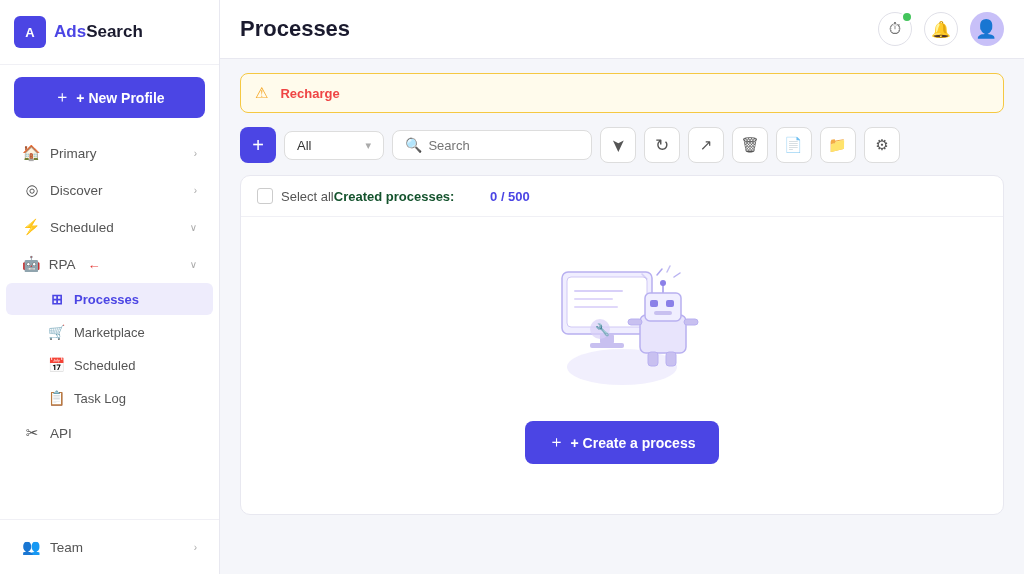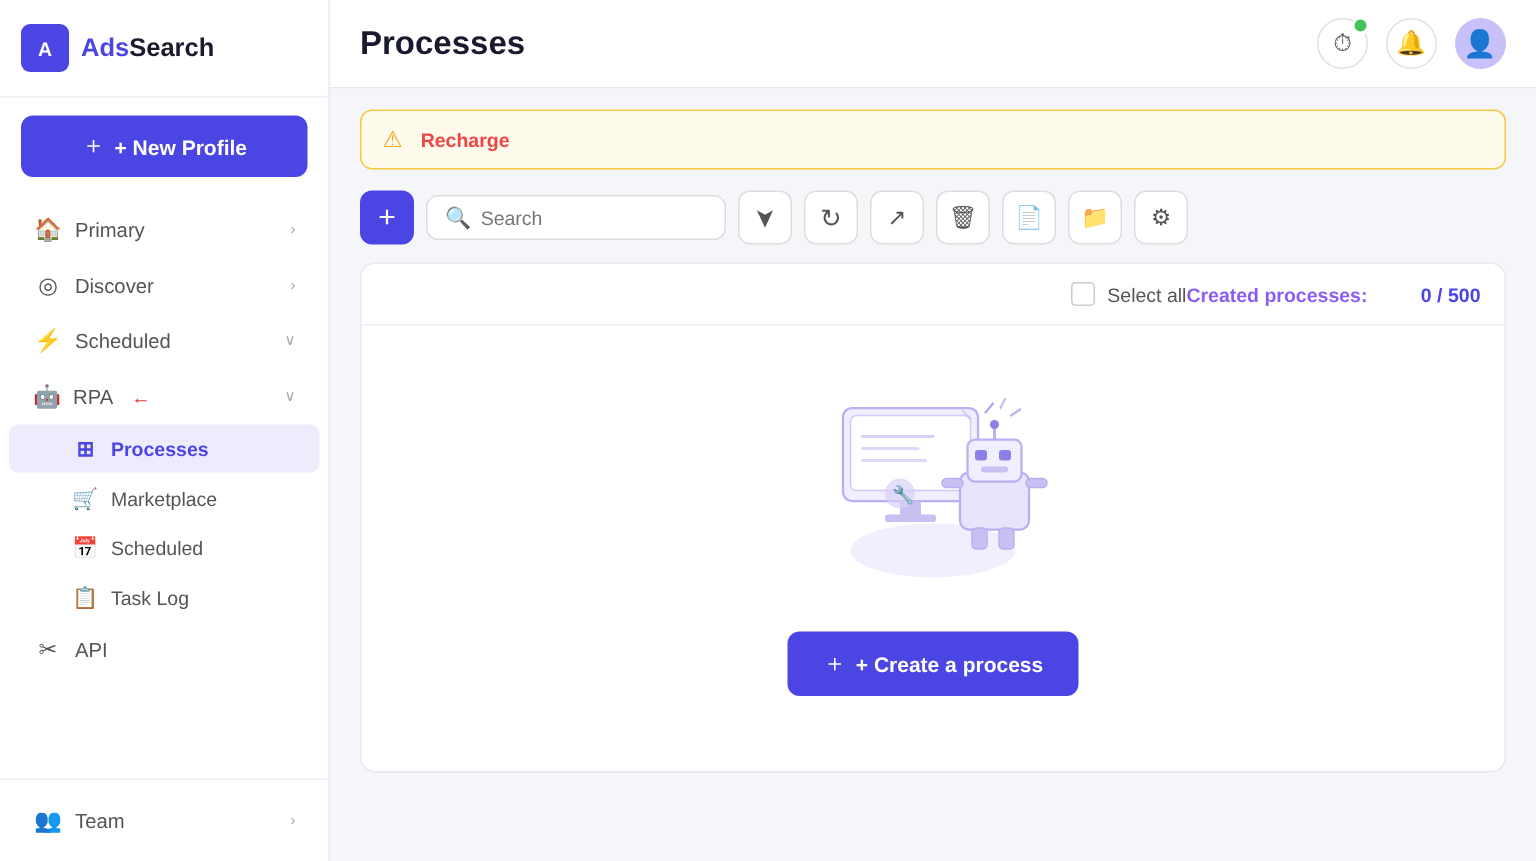--- a/index.html
+++ b/index.html
@@ -260,21 +260,21 @@
     
     .table-area {
       background: #fff;
       border-radius: 10px;
       border: 1px solid #e8e8f0;
       overflow: hidden;
     }
     .table-header-row {
       display: flex;
       align-items: center;
-      justify-content: flex-end;
+      justify-content: flex-start;
       padding: 12px 16px;
       border-bottom: 1px solid #f0f0f5;
     }
     .select-all-area {
       display: flex;
       align-items: center;
       gap: 8px;
       font-size: 13px;
       color: #555;
     }
@@ -282,21 +282,21 @@
       width: 16px; height: 16px;
       border: 1.5px solid #ccc;
       border-radius: 3px;
       cursor: pointer;
       display: flex; align-items: center; justify-content: center;
     }
     .created-info {
       font-size: 13px;
       color: #888;
     }
-    .created-info span { color: #8b5cf6; font-weight: 600; }
+    .created-info span { color: #14532d; font-weight: 600; }
 
     
     .empty-state {
       display: flex;
       flex-direction: column;
       align-items: center;
       justify-content: center;
       padding: 40px 20px 50px;
     }
     .robot-illustration {
@@ -417,20 +417,24 @@
   <div class="content-area">
 
     <div class="warning-banner">
       <span class="warn-icon">⚠</span>
       <a href="#">Recharge</a>
     </div>
 
     <div class="toolbar">
       <div class="add-btn-round">
         <span style="line-height:1;">+</span>
+      </div>
+      <div class="dropdown-select">
+        <span>All</span>
+        <span class="chev">▾</span>
       </div>
       <div class="search-box">
         <span class="search-icon">🔍</span>
         <input type="text" placeholder="Search" style="">
       </div>
       <div class="tool-icon-btn" title="Import">
         <span style="font-size:17px;transform:rotate(90deg);display:inline-block;">➤</span>
       </div>
       <div class="tool-icon-btn" title="Sync">
         <span style="font-size:17px;">↻</span>

